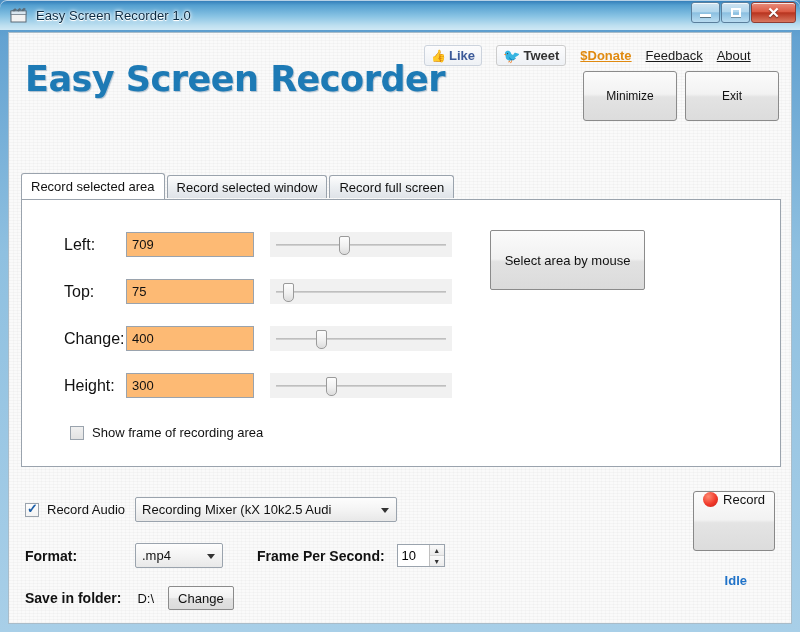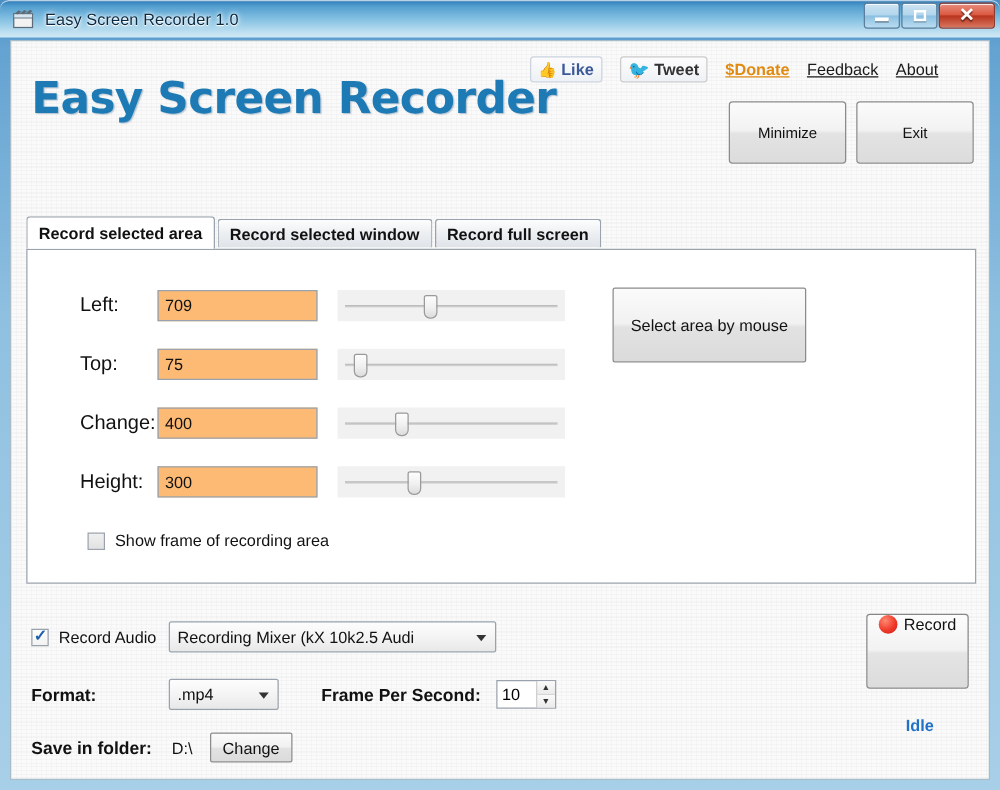--- a/index.html
+++ b/index.html
@@ -83,40 +83,39 @@
     font-size: 13px; color: #3b5998; font-weight: bold;
   }
   .sbtn.tweet { color: #333; border-color:#ccc; }
   .fb-thumb { font-size: 12px; color:#3b5998; }
   .tw-bird { color:#34b3ec; font-size: 14px; }
   .toplink {
     font-size: 13px; color: #1a1a1a; text-decoration: underline; cursor: pointer;
   }
   .toplink.donate { color: #e08a10; font-weight: bold; }
 
-  #topbuttons { position: absolute; right: 12px; top: 48px; display: flex; gap: 8px; }
+  #topbuttons { position: absolute; right: 12px; top: 38px; display: flex; gap: 8px; }
   .winbtn {
     width: 94px; height: 50px;
     border: 1px solid #8b8b8b; border-radius: 3px;
     background: linear-gradient(180deg,#fbfbfb 0%,#f2f2f2 46%,#e3e3e3 52%,#dcdcdc 100%);
     font-size: 12px; color: #111;
     display: flex; align-items: center; justify-content: center;
   }
 
   
   #tabstrip { position: absolute; left: 12px; top: 140px; display: flex; align-items: flex-end; }
   .tab {
     height: 23px; padding: 0 9px;
     border: 1px solid #9aa3ad; border-bottom: none;
     border-top-left-radius: 3px; border-top-right-radius: 3px;
     background: linear-gradient(180deg,#fdfdfd 0%,#eceff2 50%,#dfe3e8 100%);
     font-size: 13px; color: #111;
     display: flex; align-items: center;
     margin-right: 2px;
-    font-weight: bold;
   }
   .tab.active {
     height: 26px;
     background: #fff;
     border-color: #9aa3ad;
     position: relative; z-index: 3;
     margin-bottom: -1px;
   }
   #tabpanel {
     position: absolute; left: 12px; top: 166px;

